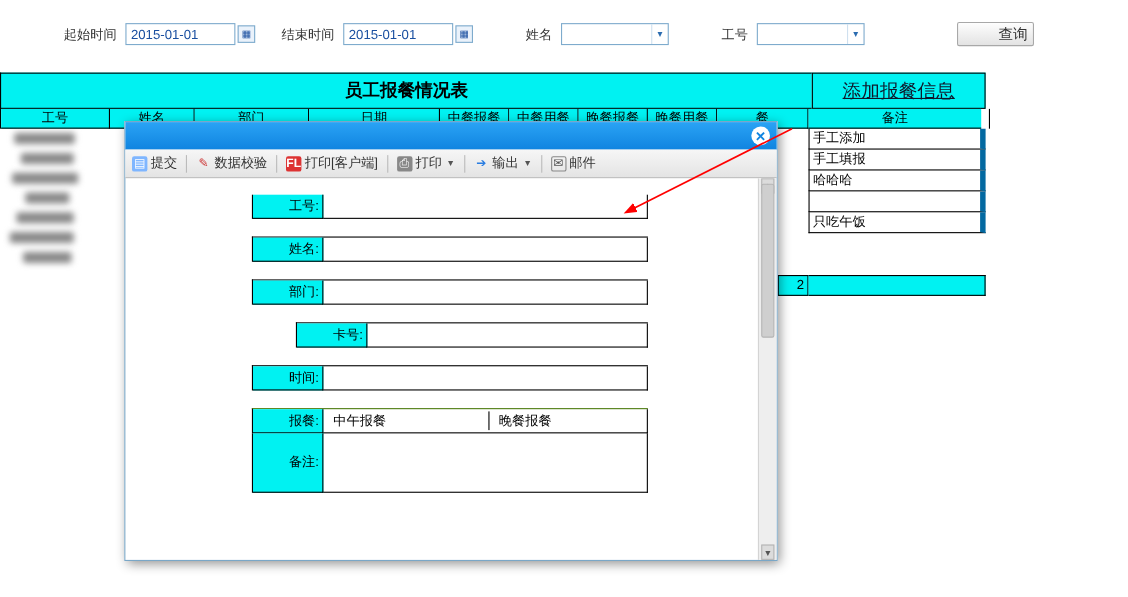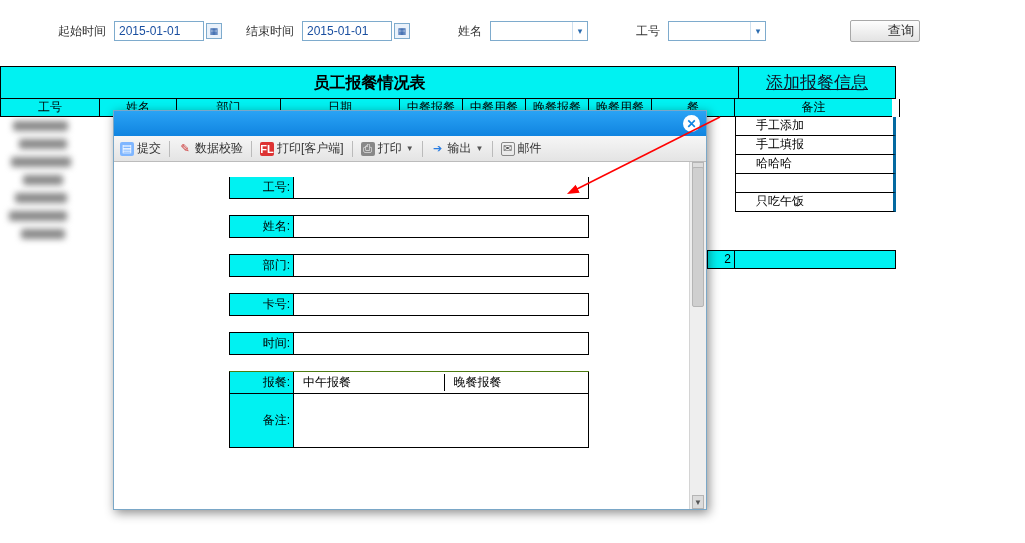--- a/index.html
+++ b/index.html
@@ -1,21 +1,21 @@
 <!DOCTYPE html>
 <html><head>
 <meta charset="utf-8">
 <style>
 * { box-sizing: border-box; margin: 0; padding: 0; }
 body { font-family: "SimSun", "Microsoft YaHei", sans-serif; font-size: 12px; background: #fff; width: 1025px; height: 543px; position: relative; overflow: hidden; }
 
 
 .filter-bar { position: absolute; top: 18px; left: 0; right: 0; height: 26px; display: flex; align-items: center; padding-left: 58px; }
 .filter-bar .lbl { margin-right: 8px; color: #333; }
-.filter-bar .date-input { width: 90px; height: 20px; border: 1px solid #7eabcd; padding: 0 4px; color: #1a4fa0; font-size: 12px; margin-right: 2px; }
+.filter-bar .date-input { width: 100px; height: 20px; border: 1px solid #7eabcd; padding: 0 4px; color: #1a4fa0; font-size: 12px; margin-right: 2px; }
 .filter-bar .cal-icon { display:inline-flex; width:16px; height:16px; border:1px solid #7eabcd; background:#eaf2fb; margin-right: 24px; align-items:center; justify-content:center; font-size:9px; color:#1a4fa0; }
 .filter-bar .combo { width: 98px; height: 20px; border: 1px solid #7eabcd; margin-right: 24px; display:flex; align-items:center; }
 .filter-bar .combo .combo-body { flex:1; }
 .filter-bar .combo .combo-arrow { width:15px; height:100%; border-left:1px solid #cfe0ef; display:flex; align-items:center; justify-content:center; color:#2b6cb0; font-size:9px; }
 .filter-bar .btn-query { width: 70px; height: 22px; background: linear-gradient(#fdfdfd,#e3e3e3); border:1px solid #a8a8a8; border-radius:2px; color:#333; margin-left: 60px; padding-left: 32px;}
 
 
 .report-wrap { position:absolute; top:66px; left:0; width: 900px; }
 .table-title { background:#00f2f2; border:1px solid #000; text-align:center; font-weight:bold; font-size:16px; height:33px; line-height:31px; width: 738px; margin-left:0; border-right:none;}
 .title-row { display:flex; }
@@ -36,21 +36,21 @@
 .hcell.c9{flex:0 0 157px; border-right:none;}
 
 
 .blur-rows { position:absolute; top: 117px; left:1px; width: 110px; }
 .blur-rows .bline { height:18px; filter: blur(3px); display:flex; align-items:center; }
 .blur-rows .bline .smudge { height:10px; background:#888; border-radius:2px; }
 
 
 .remarks-col { position:absolute; top: 117px; right: 129px; width: 316px; }
 .remarks-col .rrow { display:flex; }
-.remarks-col .rcell { border-right:3px solid #0369a1; border-bottom:1px solid #000; height:19px; line-height:17px; padding-left:20px; }
+.remarks-col .rcell { border-right:5px solid #0369a1; border-bottom:1px solid #000; height:19px; line-height:17px; padding-left:3px; }
 .remarks-col .rcellC { flex:1; }
 
 
 .modal { position:absolute; top:110px; left:113px; width: 594px; height: 400px; background:#fff; box-shadow: 2px 3px 10px rgba(0,0,0,0.45); border:1px solid #7aa7c7; }
 .modal-titlebar { height:25px; background: linear-gradient(#2aa3f5, #1084e0); display:flex; align-items:center; justify-content:flex-end; padding:0 6px; }
 .modal-close { width:17px; height:17px; border-radius:50%; background:#fff; color:#1084e0; font-weight:bold; font-size:12px; display:flex; align-items:center; justify-content:center; cursor:pointer; }
 .modal-toolbar { height:26px; background: linear-gradient(#f6f6f6,#e4e4e4); border-bottom:1px solid #bcbcbc; display:flex; align-items:center; padding:0 6px; gap:8px; color:#333; }
 .modal-toolbar .tbtn { display:flex; align-items:center; gap:3px; cursor:pointer; font-size:12px; }
 .modal-toolbar .ico { width:14px; height:14px; display:inline-flex; align-items:center; justify-content:center; font-size:11px; border-radius:2px;}
 .ico-save{background:#7fb6ff;color:#fff;}
@@ -230,21 +230,21 @@
           </div>
         </div>
       <div class="spacer"></div>
       <div class="ft-row" style="border-top:1px solid #000;">
           <div class="ft-lab">部门:</div>
           <div class="ft-inp">
             <input type="text" style="">
           </div>
         </div>
       <div class="spacer"></div>
-      <div class="ft-row" style="border-top:1px solid #000;">
+      <div class="ft-row" style="border-top:1px solid #000;margin-left:40px;">
           <div class="ft-lab">卡号:</div>
           <div class="ft-inp">
             <input type="text" style="">
           </div>
         </div>
       <div class="spacer"></div>
       <div class="ft-row" style="border-top:1px solid #000;">
           <div class="ft-lab">时间:</div>
           <div class="ft-inp">
             <input type="text" style="">

